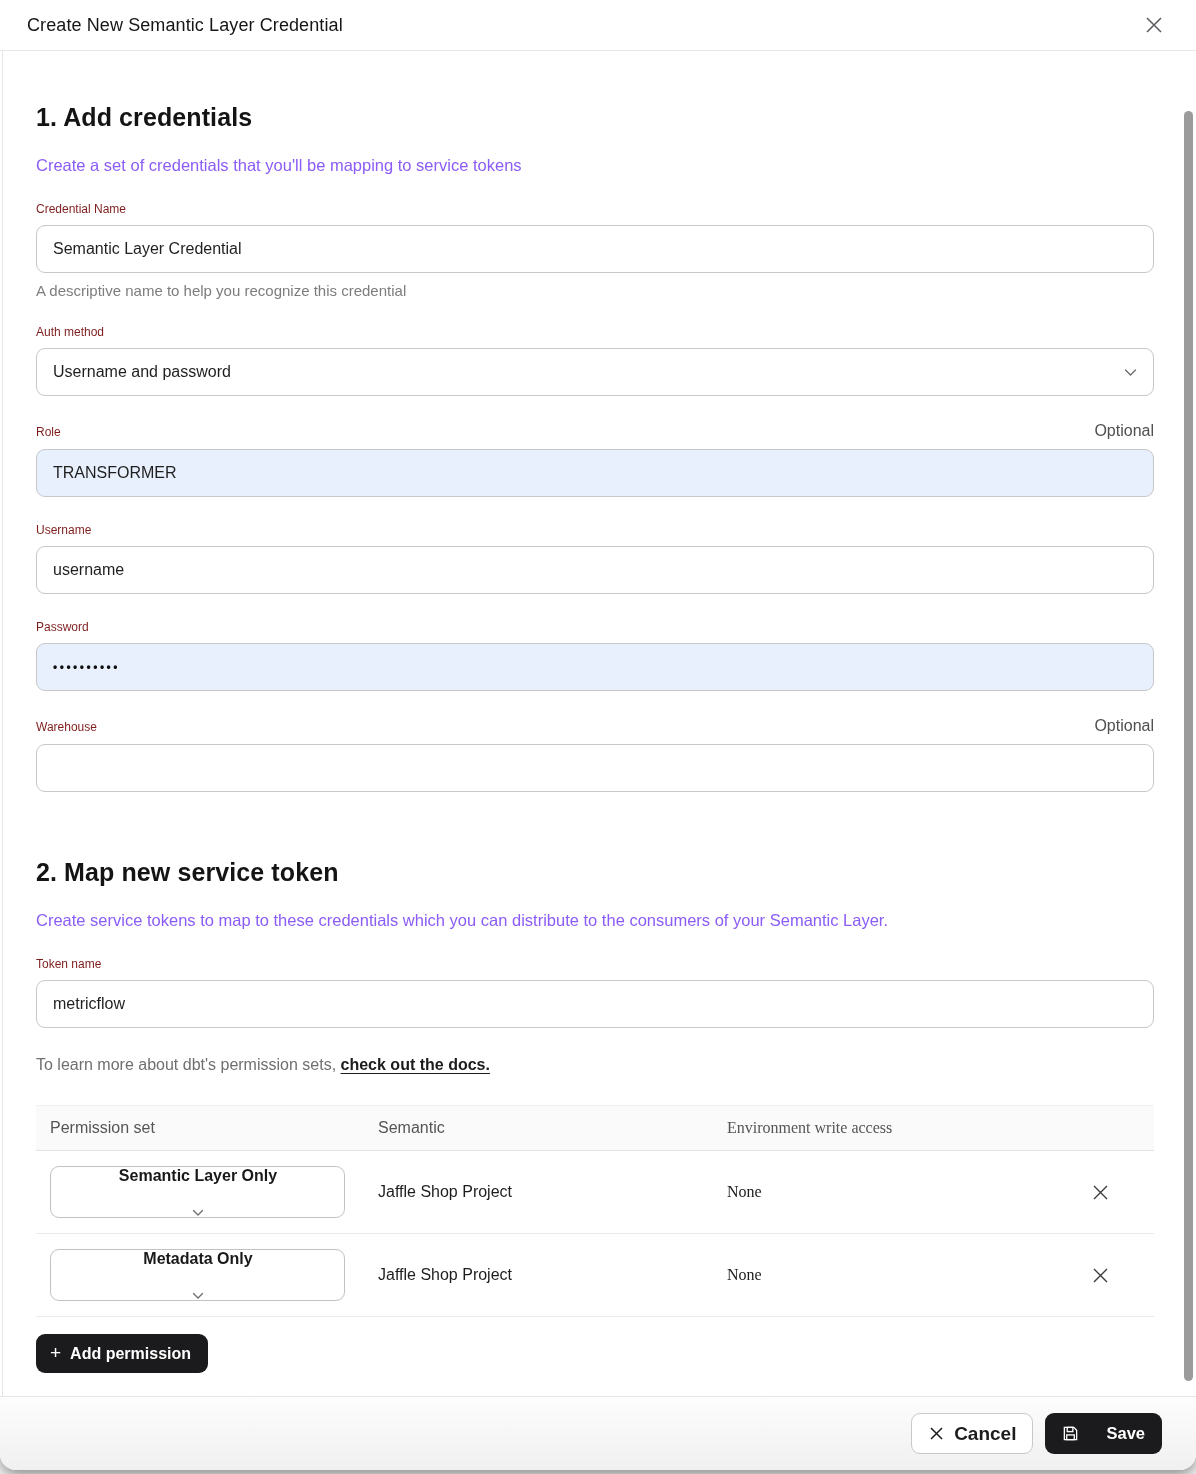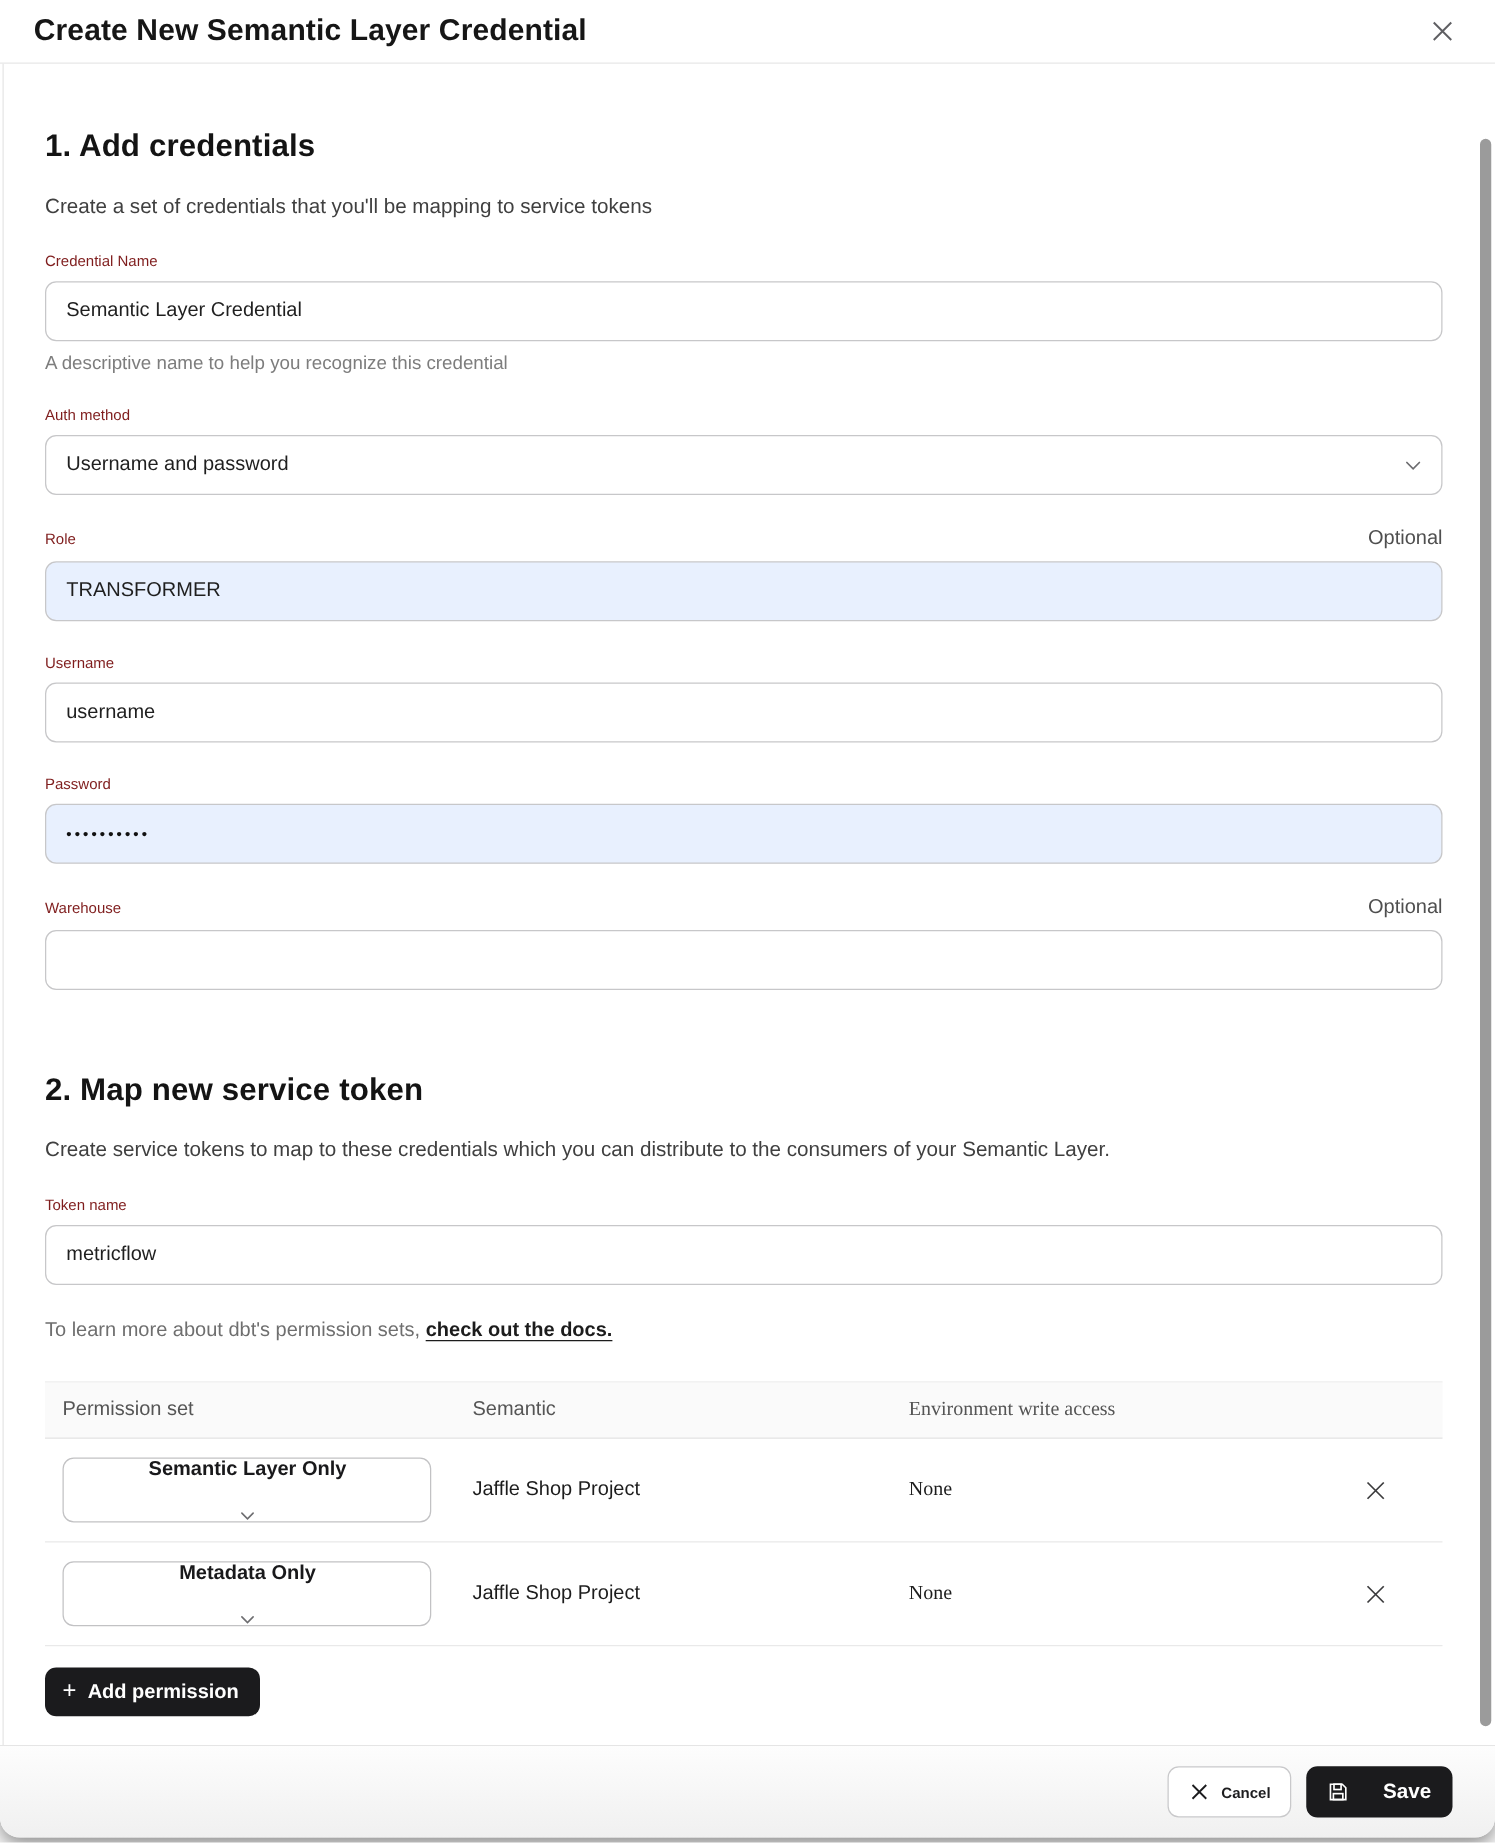--- a/index.html
+++ b/index.html
@@ -21,21 +21,21 @@
   
   .modal-header {
     height: 51px;
     display: flex;
     align-items: center;
     justify-content: space-between;
     padding: 0 28px 0 27px;
     border-bottom: 1px solid #e7e7e7;
     background: #fff;
   }
-  .modal-title { font-size: 24px; font-weight: 700; color: #161616; letter-spacing: 0.1px; }
+  .modal-title { font-size: 18px; font-weight: 400; color: #161616; letter-spacing: 0.1px; }
   .close-btn {
     width: 28px; height: 28px; border: none; background: transparent;
     display: flex; align-items: center; justify-content: center; cursor: pointer;
     color: #5f5f63;
   }
   
   .left-edge {
     position: absolute; left: 2px; top: 51px; bottom: 74px;
     width: 1px; background: #e6e6e6;
   }
@@ -48,21 +48,21 @@
     background: #9b9b9b; border-radius: 5px;
   }
   
   .modal-body {
     padding: 52px 42px 0 36px;
   }
   .section-heading {
     font-size: 25px; font-weight: 700; color: #141414; letter-spacing: 0.1px;
     margin-bottom: 24px;
   }
-  .section-desc { font-size: 16.5px; color: #404040; margin-bottom: 27px; }
+  .section-desc { font-size: 16.5px; color: #8b5cf6; margin-bottom: 27px; }
   .field { margin-bottom: 26px; }
   .label-row {
     display: flex; align-items: baseline; justify-content: space-between;
     margin-bottom: 9px;
   }
   .field-label { font-size: 12px; color: #7f1d1d; }
   .optional-tag { font-size: 16px; color: #4f4f4f; }
   .text-input, .select-box {
     width: 100%; height: 48px;
     border: 1px solid #c7c7c9; border-radius: 9px;
@@ -143,21 +143,21 @@
     display: flex; align-items: center; justify-content: flex-end;
     gap: 12px;
     padding-right: 34px;
   }
   .cancel-btn {
     height: 41px;
     background: #fff; color: #1d1d1f;
     border: 1px solid #c9c9cb; border-radius: 9px;
     display: inline-flex; align-items: center; gap: 9px;
     padding: 0 16px;
-    font-size: 12px; font-weight: 700;
+    font-size: 19px; font-weight: 700;
     font-family: "Liberation Sans", "DejaVu Sans", sans-serif;
     cursor: pointer;
   }
   .save-btn {
     height: 41px;
     background: #1b1b1d; color: #fff;
     border: none; border-radius: 9px;
     display: inline-flex; align-items: center; gap: 27px;
     padding: 0 17px;
     font-size: 16.5px; font-weight: 700;

